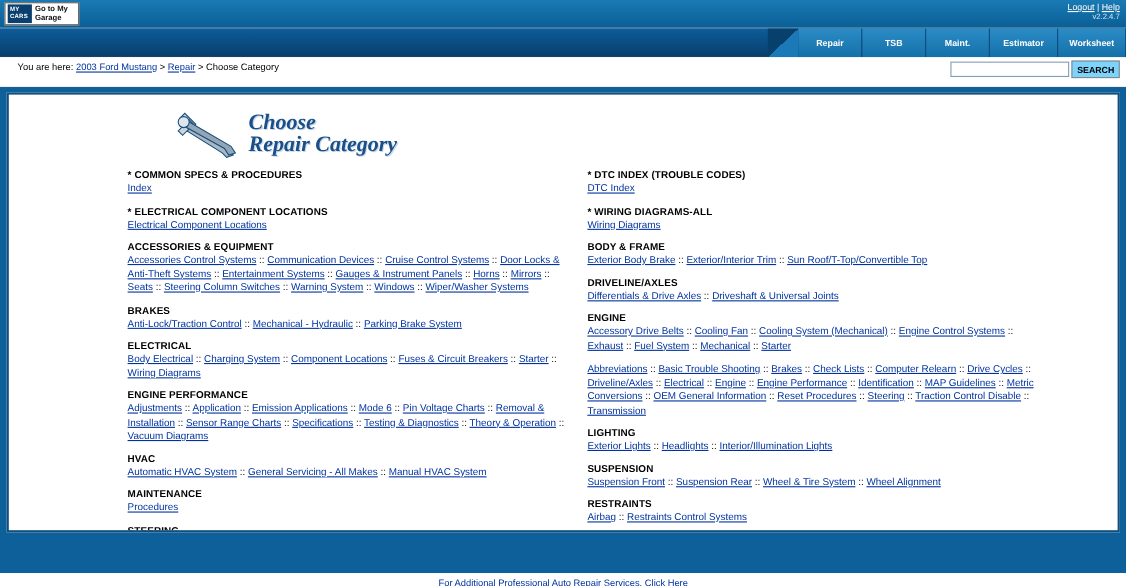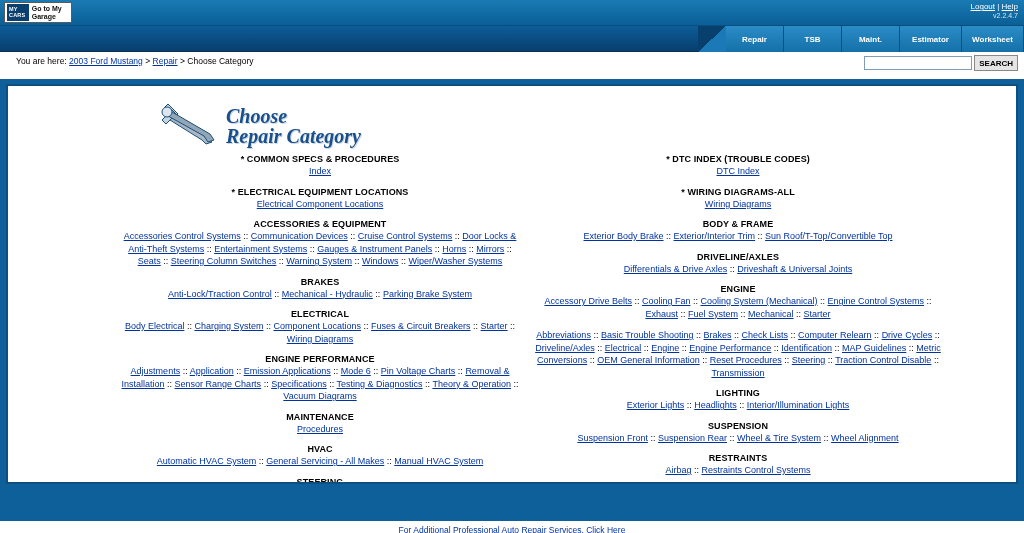--- a/index.html
+++ b/index.html
@@ -105,56 +105,55 @@
     display: flex; align-items: center;
   }
   .searchbox input {
     width: 108px; height: 14px;
     border: 1px solid #7f9db9;
     font-size: 9px; padding: 1px 2px;
   }
   .searchbox button {
     margin-left: 2px; height: 16px;
     font-size: 8px; font-weight: bold;
-    border: 1px solid #888; background: #e5e5e5;
+    border: 1px solid #888; background: #7dd3fc;
     padding: 0 4px; cursor: pointer;
   }
 
   
   .page {
     background: #0d6099;
     padding: 4px 6px 0 6px;
     height: 441px;
   }
   .panel {
     background: #ffffff;
     border: 2px solid #0d4f80;
     height: 400px;
     position: relative;
     overflow: hidden;
   }
   .titlearea {
     height: 60px;
     padding: 10px 12px 0 150px;
-    display: flex; align-items: flex-end;
+    display: flex; align-items: center;
   }
   .wrench-icon { width: 62px; height: 46px; margin-top: 2px; }
   .choose-title {
     font-family: "Liberation Serif", serif;
     font-style: italic; font-weight: bold;
     font-size: 20px; line-height: 20px;
     color: #1a4f8a;
     margin-left: 6px;
     text-shadow: 1px 1px 0 #c9d8e6;
   }
 
   .cols {
     display: flex;
     padding: 8px 64px 0 108px;
-    text-align: center;
   }
   .col { width: 440px; padding-right: 10px; }
   .col.right { padding-left: 0px; }
 
   .grp { margin-bottom: 9px; }
   .grp-head {
     font-size: 9px; font-weight: bold; color: #000;
     letter-spacing: .1px; margin-bottom: 1px;
   }
   .grp-links {
@@ -240,48 +239,48 @@
       </div>
     </div>
 
     <div class="cols">
       <div class="col left" id="left-col">
           <div class="grp">
             <div class="grp-head">* COMMON SPECS &amp; PROCEDURES</div>
             <div class="grp-links"><a>Index</a></div>
           </div>
           <div class="grp">
-            <div class="grp-head">* ELECTRICAL EQUIPMENT LOCATIONS</div>
+            <div class="grp-head">* ELECTRICAL COMPONENT LOCATIONS</div>
             <div class="grp-links"><a>Electrical Component Locations</a></div>
           </div>
           <div class="grp">
             <div class="grp-head">ACCESSORIES &amp; EQUIPMENT</div>
             <div class="grp-links"><a>Accessories Control Systems</a><span class="sep"> :: </span><a>Communication Devices</a><span class="sep"> :: </span><a>Cruise Control Systems</a><span class="sep"> :: </span><a>Door Locks &amp; Anti-Theft Systems</a><span class="sep"> :: </span><a>Entertainment Systems</a><span class="sep"> :: </span><a>Gauges &amp; Instrument Panels</a><span class="sep"> :: </span><a>Horns</a><span class="sep"> :: </span><a>Mirrors</a><span class="sep"> :: </span><a>Seats</a><span class="sep"> :: </span><a>Steering Column Switches</a><span class="sep"> :: </span><a>Warning System</a><span class="sep"> :: </span><a>Windows</a><span class="sep"> :: </span><a>Wiper/Washer Systems</a></div>
           </div>
           <div class="grp">
             <div class="grp-head">BRAKES</div>
             <div class="grp-links"><a>Anti-Lock/Traction Control</a><span class="sep"> :: </span><a>Mechanical - Hydraulic</a><span class="sep"> :: </span><a>Parking Brake System</a></div>
           </div>
           <div class="grp">
             <div class="grp-head">ELECTRICAL</div>
             <div class="grp-links"><a>Body Electrical</a><span class="sep"> :: </span><a>Charging System</a><span class="sep"> :: </span><a>Component Locations</a><span class="sep"> :: </span><a>Fuses &amp; Circuit Breakers</a><span class="sep"> :: </span><a>Starter</a><span class="sep"> :: </span><a>Wiring Diagrams</a></div>
           </div>
           <div class="grp">
             <div class="grp-head">ENGINE PERFORMANCE</div>
             <div class="grp-links"><a>Adjustments</a><span class="sep"> :: </span><a>Application</a><span class="sep"> :: </span><a>Emission Applications</a><span class="sep"> :: </span><a>Mode 6</a><span class="sep"> :: </span><a>Pin Voltage Charts</a><span class="sep"> :: </span><a>Removal &amp; Installation</a><span class="sep"> :: </span><a>Sensor Range Charts</a><span class="sep"> :: </span><a>Specifications</a><span class="sep"> :: </span><a>Testing &amp; Diagnostics</a><span class="sep"> :: </span><a>Theory &amp; Operation</a><span class="sep"> :: </span><a>Vacuum Diagrams</a></div>
           </div>
           <div class="grp">
+            <div class="grp-head">HVAC</div>
+            <div class="grp-links"><a>Automatic HVAC System</a><span class="sep"> :: </span><a>General Servicing - All Makes</a><span class="sep"> :: </span><a>Manual HVAC System</a></div>
+          </div>
+          <div class="grp">
             <div class="grp-head">MAINTENANCE</div>
             <div class="grp-links"><a>Procedures</a></div>
           </div>
           <div class="grp">
-            <div class="grp-head">HVAC</div>
-            <div class="grp-links"><a>Automatic HVAC System</a><span class="sep"> :: </span><a>General Servicing - All Makes</a><span class="sep"> :: </span><a>Manual HVAC System</a></div>
-          </div>
-          <div class="grp">
             <div class="grp-head">STEERING</div>
           </div>
         </div>
       <div class="col right" id="right-col">
           <div class="grp">
             <div class="grp-head">* DTC INDEX (TROUBLE CODES)</div>
             <div class="grp-links"><a>DTC Index</a></div>
           </div>
           <div class="grp">
             <div class="grp-head">* WIRING DIAGRAMS-ALL</div>

